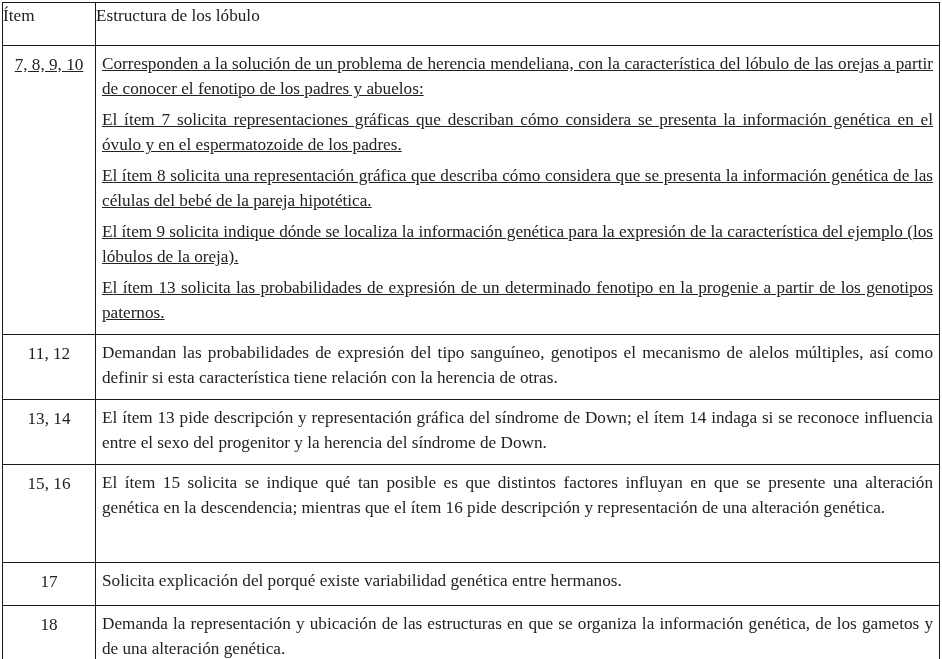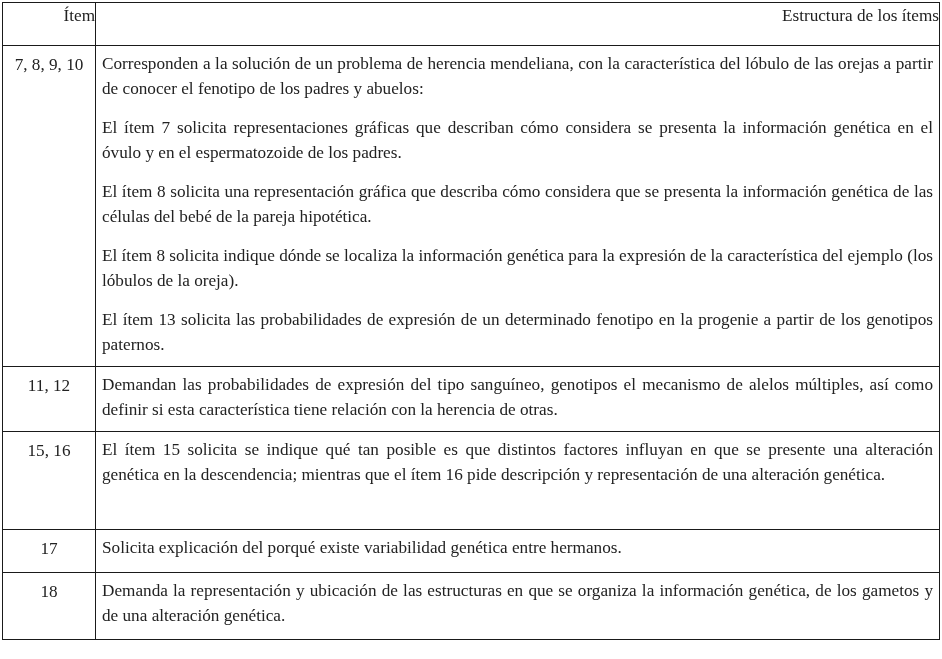--- a/index.html
+++ b/index.html
@@ -27,77 +27,83 @@
     }
     table.items td, table.items th {
       border: 1.5px solid #1a1a1a;
       vertical-align: top;
       font-weight: normal;
     }
     col.c-item { width: 93px; }
     col.c-desc { width: 844px; }
 
     th.h-item, th.h-desc {
-      text-align: right;
+      text-align: left;
       height: 42px;
       vertical-align: middle;
       padding: 0;
     }
     td.item {
       text-align: center;
       padding: 6px 4px 0 4px;
       white-space: nowrap;
     }
     td.desc {
       padding: 5px 6px 9px 6px;
       text-align: justify;
     }
     td.desc p {
       margin: 0;
       text-align: justify;
     }
     td.desc p + p {
-      margin-top: 14px;
+      margin-top: 6px;
     }
-    tr.r1 td { height: 263px; }
+    tr.r1 td { height: 263px; text-decoration: underline; }
     tr.r2 td { height: 48px; }
     tr.r3 td { height: 48px; }
     tr.r4 td { height: 83px; margin-top: 8px; }
     tr.r5 td { height: 28px; }
     tr.r6 td { height: 52px; }
   </style>
 </head>
 <body>
 
 <table class="items">
   <colgroup>
     <col class="c-item">
     <col class="c-desc">
   </colgroup>
   <thead>
     <tr>
       <th class="h-item">Ítem</th>
-      <th class="h-desc">Estructura de los ítems</th>
+      <th class="h-desc">Estructura de los lóbulo</th>
     </tr>
   </thead>
   <tbody>
     <tr class="r1">
       <td class="item">7, 8, 9, 10</td>
       <td class="desc">
         <p>Corresponden a la solución de un problema de herencia mendeliana, con la característica del lóbulo de las orejas a partir de conocer el fenotipo de los padres y abuelos:</p>
         <p>El ítem 7 solicita representaciones gráficas que describan cómo considera se presenta la información genética en el óvulo y en el espermatozoide de los padres.</p>
         <p>El ítem 8 solicita una representación gráfica que describa cómo considera que se presenta la información genética de las células del bebé de la pareja hipotética.</p>
-        <p>El ítem 8 solicita indique dónde se localiza la información genética para la expresión de la característica del ejemplo (los lóbulos de la oreja).</p>
+        <p>El ítem 9 solicita indique dónde se localiza la información genética para la expresión de la característica del ejemplo (los lóbulos de la oreja).</p>
         <p>El ítem 13 solicita las probabilidades de expresión de un determinado fenotipo en la progenie a partir de los genotipos paternos.</p>
       </td>
     </tr>
     <tr class="r2">
       <td class="item">11, 12</td>
       <td class="desc">
         <p>Demandan las probabilidades de expresión del tipo sanguíneo, genotipos el mecanismo de alelos múltiples, así como definir si esta característica tiene relación con la herencia de otras.</p>
+      </td>
+    </tr>
+    <tr class="r3">
+      <td class="item">13, 14</td>
+      <td class="desc">
+        <p>El ítem 13 pide descripción y representación gráfica del síndrome de Down; el ítem 14 indaga si se reconoce influencia entre el sexo del progenitor y la herencia del síndrome de Down.</p>
       </td>
     </tr>
     <tr class="r4">
       <td class="item">15, 16</td>
       <td class="desc">
         <p>El ítem 15 solicita se indique qué tan posible es que distintos factores influyan en que se presente una alteración genética en la descendencia; mientras que el ítem 16 pide descripción y representación de una alteración genética.</p>
       </td>
     </tr>
     <tr class="r5">
       <td class="item">17</td>

